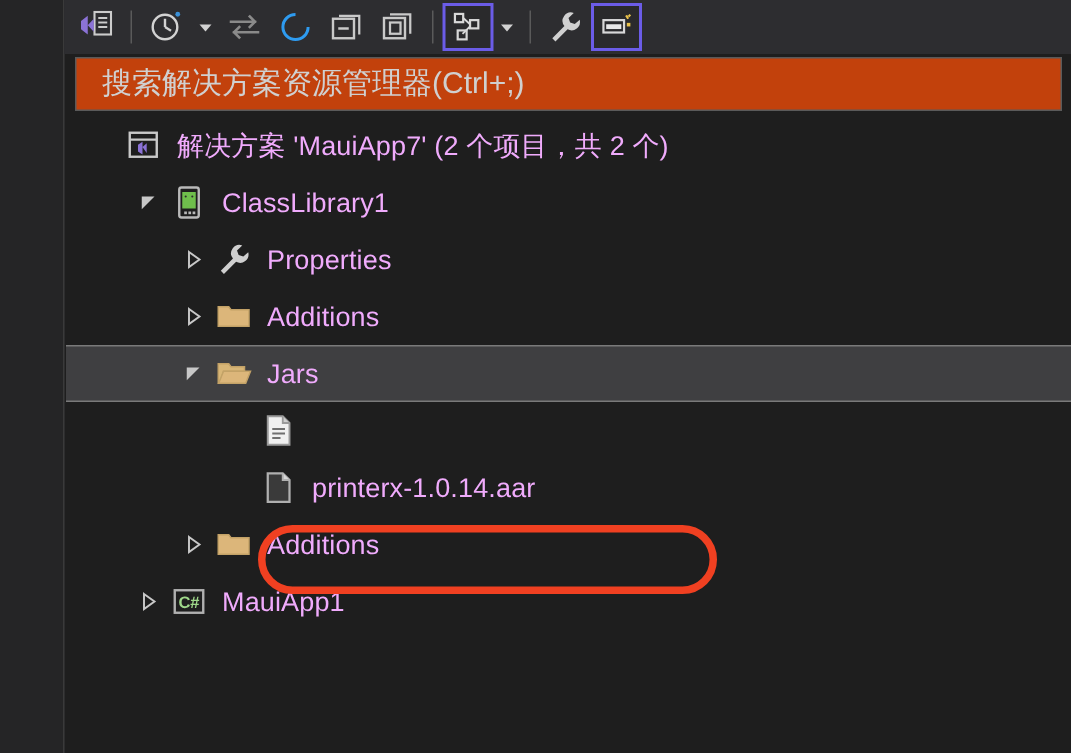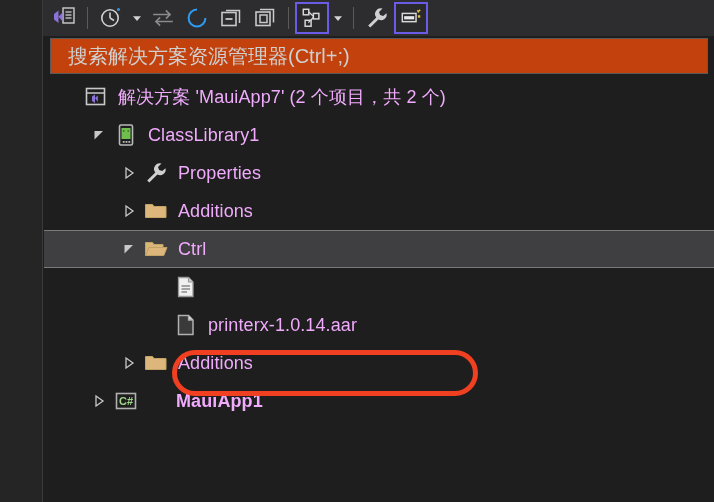--- a/index.html
+++ b/index.html
@@ -112,21 +112,21 @@
     width: 28px; height: 38px;
     display: flex; align-items: center; justify-content: center;
     flex: 0 0 auto;
   }
   .label {
     font-size: 18px;
     color: #f0abfc;
     padding-left: 8px;
     letter-spacing: 0.1px;
   }
-  .label.bold { font-weight: bold; margin-left: 28px; }
+  .label.bold { font-weight: normal; }
 
   
   .annotation {
     position: absolute;
     left: 172px; top: 350px;
     width: 306px; height: 46px;
     border: 5px solid #f04021;
     border-radius: 24px;
     box-sizing: border-box;
     pointer-events: none;
@@ -301,21 +301,21 @@
         <svg width="14" height="14" viewBox="0 0 14 14">
           <path d="M2.5 3 L11 3 L2.5 11.5 Z" fill="#c8c8c8"></path>
         </svg>
       </div>
       <div class="ico">
         <svg width="24" height="24" viewBox="0 0 24 24">
           <path d="M1.5 5.5 L8.5 5.5 L10 7.5 L19 7.5 L19 10.5 L5 10.5 L2.5 18.5 L1.5 18.5 Z" fill="#d8b677" stroke="#c3a267" stroke-width="1"></path>
           <path d="M5 10.5 L23 10.5 L19.8 18.5 L1.8 18.5 Z" fill="#dcb67a" stroke="#c3a267" stroke-width="1"></path>
         </svg>
       </div>
-      <div class="label">Ctrl</div>
+      <div class="label">Jars</div>
     </div>
     <div class="row">
       <div style="width: 102px; flex: 0 0 auto;"></div>
       <div class="twisty"></div>
       <div class="ico">
         <svg width="24" height="24" viewBox="0 0 24 24">
           <path d="M4.5 2.5 L14.5 2.5 L19 7 L19 21.5 L4.5 21.5 Z" fill="#f0f0f0" stroke="#9a9a9a" stroke-width="1.3"></path>
           <path d="M14.5 2.5 L14.5 7 L19 7" fill="#cfcfcf" stroke="#9a9a9a" stroke-width="1.2"></path>
           <line x1="7.5" y1="11" x2="16" y2="11" stroke="#6f6f6f" stroke-width="1.2"></line>
           <line x1="7.5" y1="14" x2="16" y2="14" stroke="#6f6f6f" stroke-width="1.2"></line>

